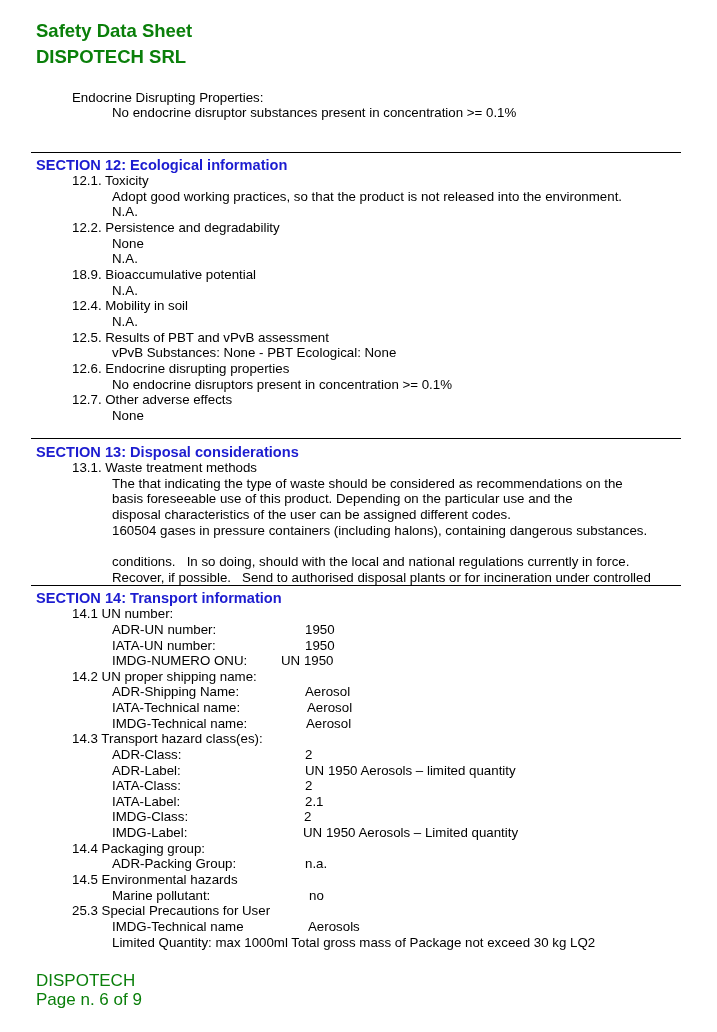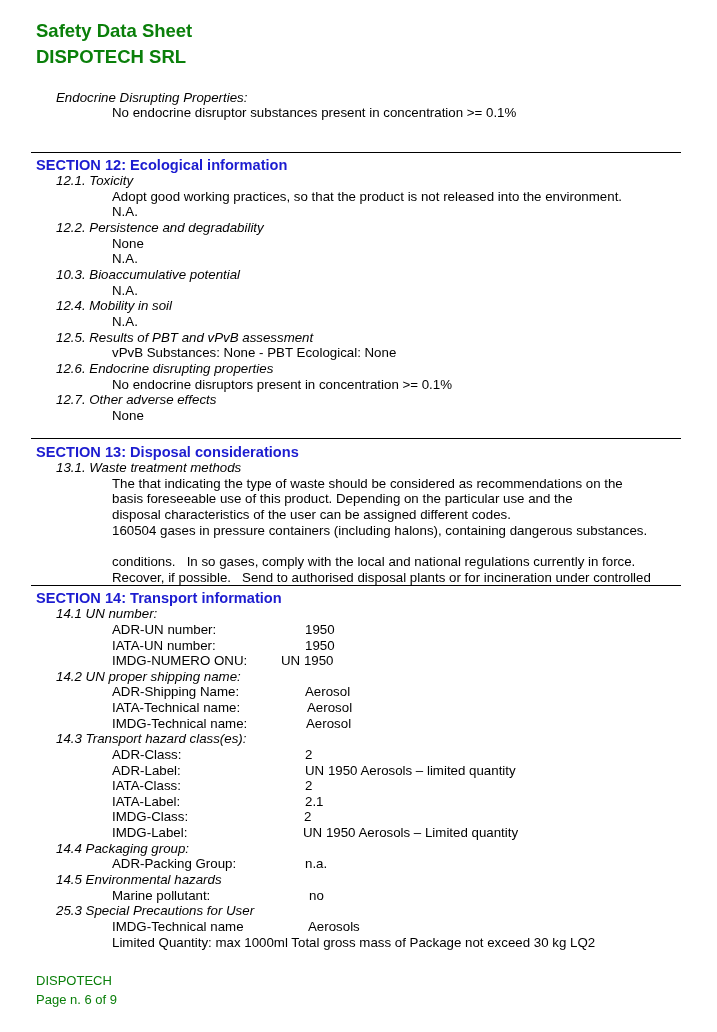--- a/index.html
+++ b/index.html
@@ -1,65 +1,65 @@
 <!DOCTYPE html>
 <html><head>
 <meta charset="utf-8">
 <style>
   html, body { margin: 0; padding: 0; background: #ffffff; }
   body { width: 717px; height: 1032px; position: relative; overflow: hidden;
          font-family: "Liberation Sans", sans-serif; color: #000; font-size: 13.3px; }
   .hdr { position: absolute; left: 36px; font-weight: bold; color: #0a7f0a; font-size: 18.5px; line-height: 22px; }
   .ln { position: absolute; white-space: pre; line-height: 16px; }
-  .i1 { left: 56px; font-style: italic; }
+  .i1 { left: 72px; }
   .i2 { left: 112px; }
   .sec { position: absolute; left: 36px; font-weight: bold; color: #1c1cd0; font-size: 14.6px; line-height: 18px; }
   .rule { position: absolute; left: 31px; width: 650px; height: 0; border-top: 1.3px solid #000; }
   .val { position: absolute; white-space: pre; line-height: 16px; }
-  .foot { position: absolute; left: 36px; color: #0a7f0a; font-size: 13px; line-height: 16px; white-space: pre; }
+  .foot { position: absolute; left: 36px; color: #0a7f0a; font-size: 17px; line-height: 16px; white-space: pre; }
 </style>
 </head>
 <body>
 
 <div class="hdr" style="top:20px">Safety Data Sheet</div>
 <div class="hdr" style="top:46px">DISPOTECH SRL</div>
 
 <div class="ln i1" style="top:90px">Endocrine Disrupting Properties:</div>
 <div class="ln i2" style="top:105px">No endocrine disruptor substances present in concentration &gt;= 0.1%</div>
 
 <div class="rule" style="top:152px"></div>
 
 <div class="sec" style="top:156px">SECTION 12: Ecological information</div>
 <div class="ln i1" style="top:173px">12.1. Toxicity</div>
 <div class="ln i2" style="top:189px">Adopt good working practices, so that the product is not released into the environment.</div>
 <div class="ln i2" style="top:204px">N.A.</div>
 <div class="ln i1" style="top:220px">12.2. Persistence and degradability</div>
 <div class="ln i2" style="top:236px">None</div>
 <div class="ln i2" style="top:251px">N.A.</div>
-<div class="ln i1" style="top:267px">10.3. Bioaccumulative potential</div>
+<div class="ln i1" style="top:267px">18.9. Bioaccumulative potential</div>
 <div class="ln i2" style="top:283px">N.A.</div>
 <div class="ln i1" style="top:298px">12.4. Mobility in soil</div>
 <div class="ln i2" style="top:314px">N.A.</div>
 <div class="ln i1" style="top:330px">12.5. Results of PBT and vPvB assessment</div>
 <div class="ln i2" style="top:345px">vPvB Substances: None - PBT Ecological: None</div>
 <div class="ln i1" style="top:361px">12.6. Endocrine disrupting properties</div>
 <div class="ln i2" style="top:377px">No endocrine disruptors present in concentration &gt;= 0.1%</div>
 <div class="ln i1" style="top:392px">12.7. Other adverse effects</div>
 <div class="ln i2" style="top:408px">None</div>
 
 <div class="rule" style="top:438px"></div>
 
 <div class="sec" style="top:443px">SECTION 13: Disposal considerations</div>
 <div class="ln i1" style="top:460px">13.1. Waste treatment methods</div>
 <div class="ln i2" style="top:476px">The that indicating the type of waste should be considered as recommendations on the</div>
 <div class="ln i2" style="top:491px">basis foreseeable use of this product. Depending on the particular use and the</div>
 <div class="ln i2" style="top:507px">disposal characteristics of the user can be assigned different codes.</div>
 <div class="ln i2" style="top:523px">160504 gases in pressure containers (including halons), containing dangerous substances.</div>
 <div class="ln i2" style="top:570px">Recover, if possible.   Send to authorised disposal plants or for incineration under controlled</div>
-<div class="ln i2" style="top:554px">conditions.   In so gases, comply with the local and national regulations currently in force.</div>
+<div class="ln i2" style="top:554px">conditions.   In so doing, should with the local and national regulations currently in force.</div>
 
 <div class="rule" style="top:585px"></div>
 
 <div class="sec" style="top:589px">SECTION 14: Transport information</div>
 
 <div class="ln i1" style="top:606px">14.1 UN number:</div>
 <div class="ln i2" style="top:622px">ADR-UN number:</div>
 <div class="val" style="top:622px;left:305px">1950</div>
 <div class="ln i2" style="top:638px">IATA-UN number:</div>
 <div class="val" style="top:638px;left:305px">1950</div>

